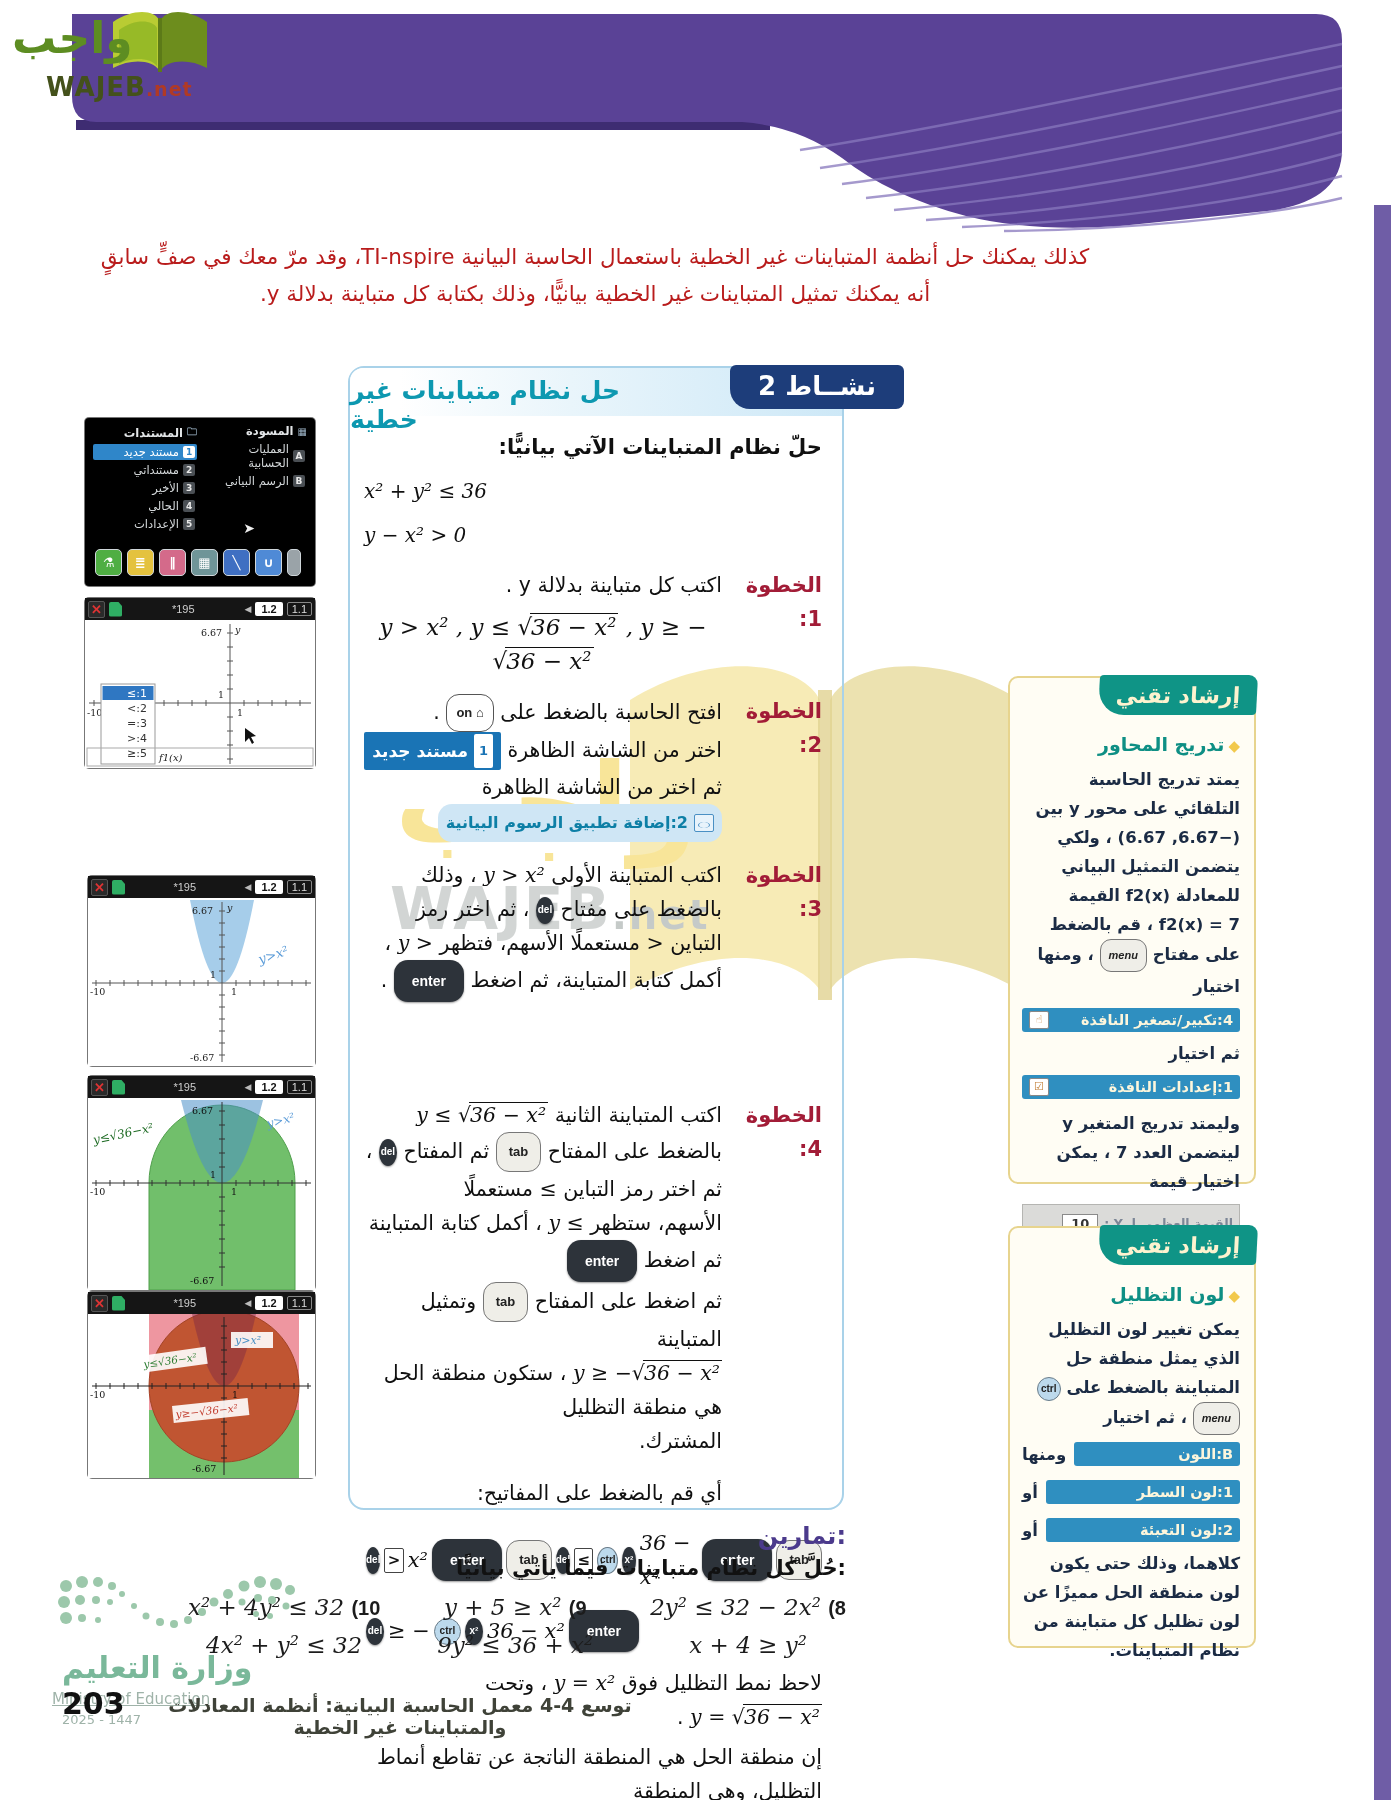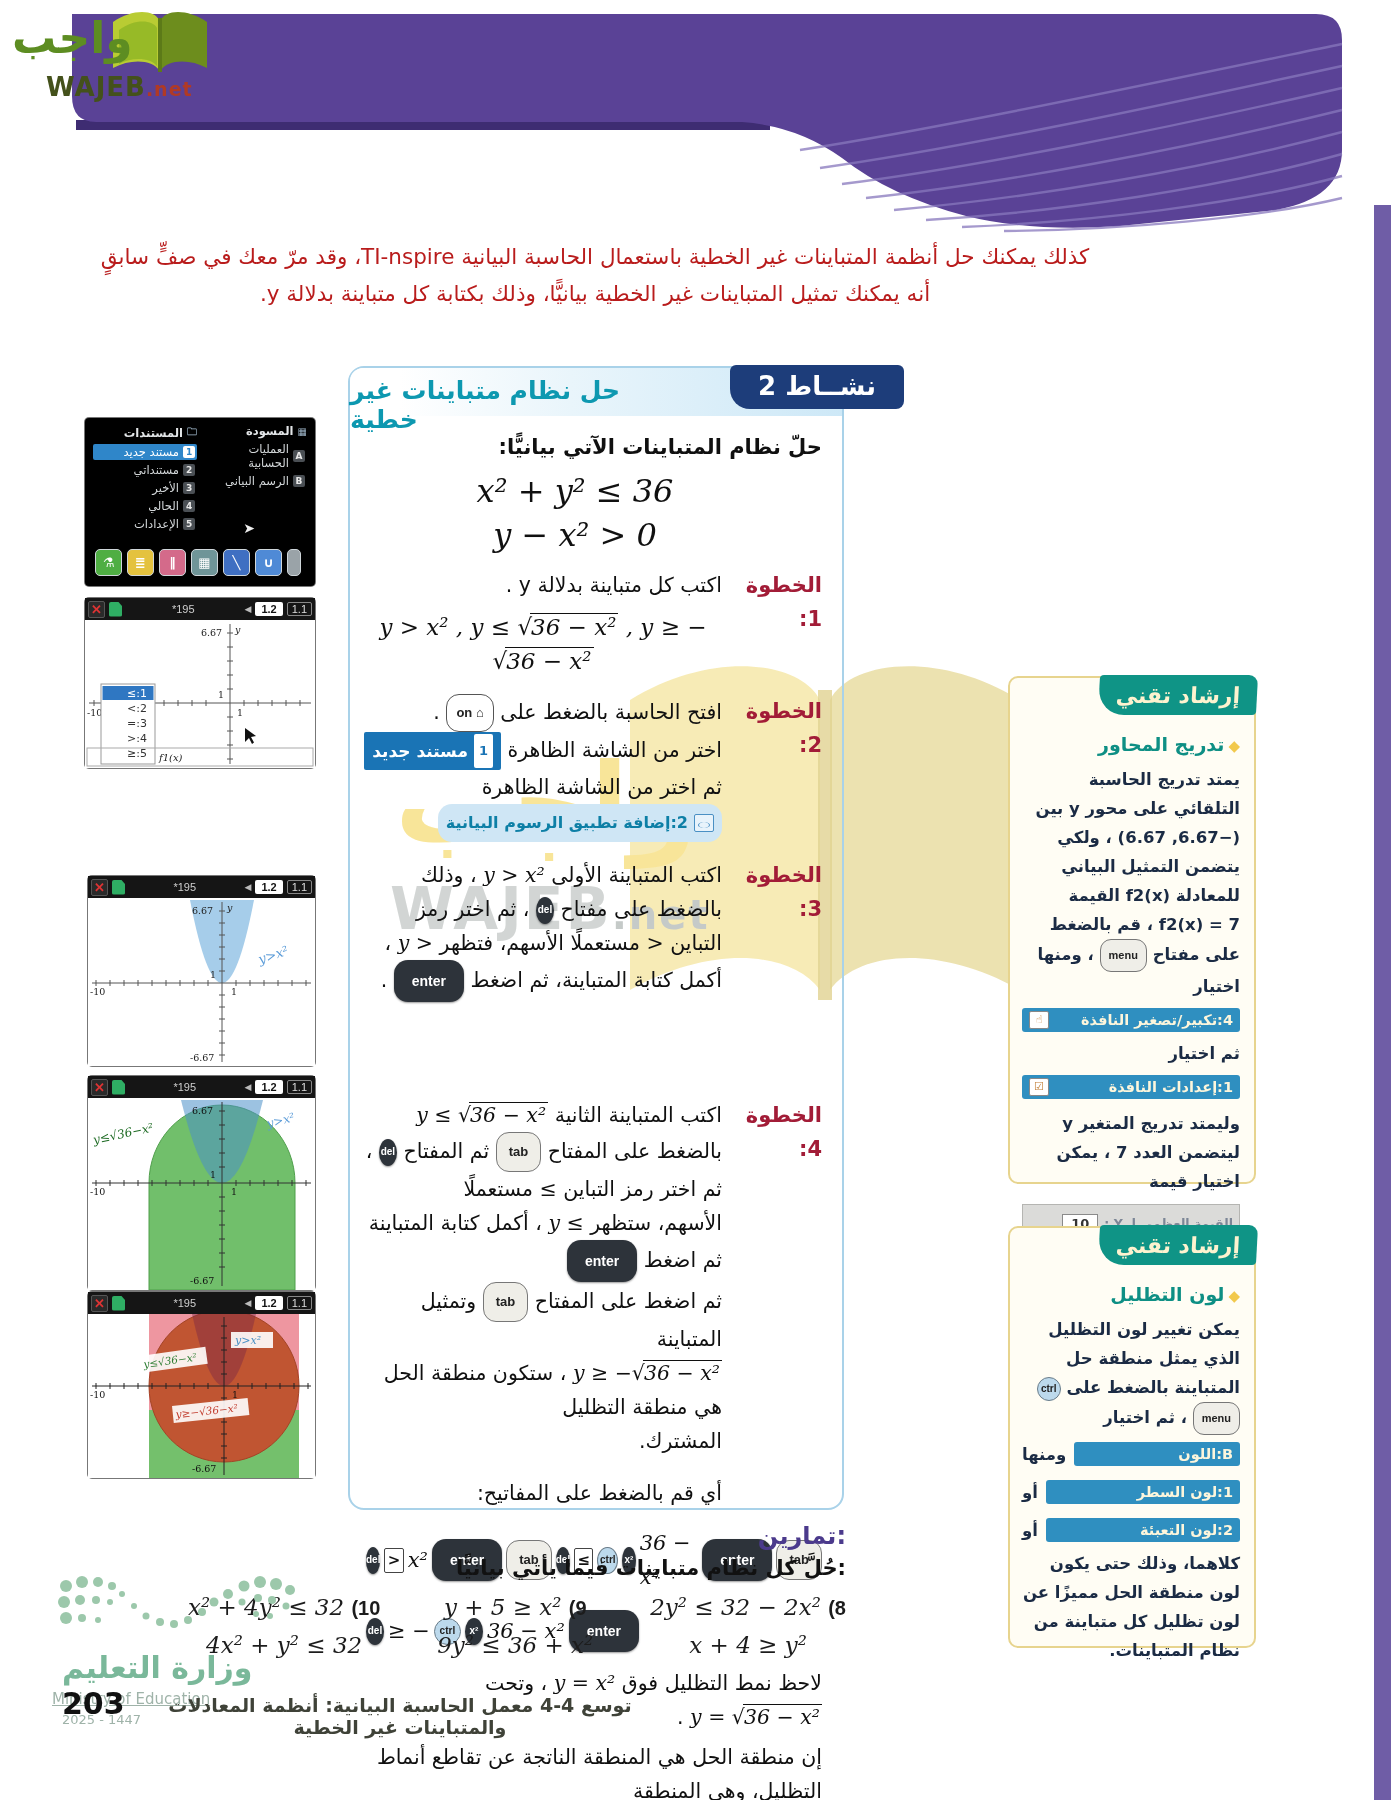--- a/index.html
+++ b/index.html
@@ -32,37 +32,37 @@
   .intro{position:absolute;left:100px;top:238px;width:990px;text-align:center;font-size:21.5px;line-height:37px;color:#b91c1c;z-index:2;}
 
   
   .activity{position:absolute;left:348px;top:366px;width:492px;height:1140px;border:2.5px solid #a9d2e9;border-radius:16px;z-index:2;}
   .act-head{position:relative;height:48px;background:linear-gradient(to left,#cde8f7,#e9f5fb 55%,#ffffff 90%);border-radius:13px 13px 0 0;}
   .act-title{position:absolute;right:150px;top:8px;font-size:25px;font-weight:bold;color:#0d98b0;}
   .act-badge{position:absolute;right:-62px;top:-3px;background:#1d3d7a;color:#fff;font-size:26px;font-weight:bold;
              padding:6px 28px 8px 28px;border-radius:6px 6px 8px 20px;}
   .act-body{padding:10px 20px 0 14px;font-size:20.5px;line-height:34px;color:#101010;}
   .act-prompt{text-align:right;font-weight:bold;font-size:21px;margin-top:4px;}
-  .act-eq{text-align:center;font-size:32px;margin:10px 36px 0 0;}
+  .act-eq{text-align:left;font-size:20px;margin:10px 36px 0 0;}
   .step{display:flex;direction:rtl;margin-top:16px;}
   .step-label{flex:0 0 100px;color:#a21c37;font-weight:bold;font-size:21px;}
   .step-body{flex:1;text-align:right;}
   .f-line{font-size:23px;margin-top:8px;text-align:center;direction:ltr;}
   .press-line{text-align:right;margin-top:18px;}
   .keys-row{direction:ltr;display:flex;align-items:center;gap:4px;margin:16px 0 0 2px;font-size:20px;}
 
   
   .key{display:inline-flex;align-items:center;justify-content:center;box-sizing:border-box;
        font-family:"Liberation Sans",sans-serif;font-style:normal;vertical-align:middle;}
   .k-dark{background:#2d333a;color:#fff;border-radius:14px;padding:4px 18px;font-size:14px;font-weight:bold;box-shadow:0 1px 2px rgba(0,0,0,.4);}
   .k-circle{width:18px;height:27px;border-radius:50%;background:#2d333a;color:#fff;font-size:10px;font-weight:bold;box-shadow:0 1px 2px rgba(0,0,0,.4);}
   .k-ctrl{width:27px;height:27px;border-radius:50%;background:#bcd9ec;color:#222;border:1px solid #6a7c89;font-size:10px;font-weight:bold;}
   .k-tab{background:#efeee8;color:#222;border:1.6px solid #777;border-radius:13px;padding:2px 12px;font-size:13px;font-weight:bold;}
   .k-on{background:#fff;color:#222;border:1.7px solid #555;border-radius:13px;padding:1px 9px;font-size:13px;font-weight:bold;}
-  .k-menu{background:#efeee8;color:#222;border:1.4px solid #777;border-radius:11px;padding:1px 8px;font-size:11px;font-weight:bold;}
+  .k-menu{background:#efeee8;color:#222;border:1.4px solid #777;border-radius:11px;padding:1px 8px;font-size:11px;font-weight:bold;font-style:italic;}
   .k-sym{width:25px;height:25px;background:#fff;border:1.7px solid #444;color:#111;font-size:15px;font-weight:bold;border-radius:2px;font-family:"DejaVu Serif",serif;}
   .kx{font-size:21px;}
 
   
   .bnr1{display:inline-flex;direction:rtl;align-items:center;gap:6px;background:#1a74b5;color:#fff;
         padding:2px 8px;border-radius:2px;font-size:17px;font-weight:bold;vertical-align:middle;}
   .bnr1 .chip{background:#fff;color:#1a74b5;font-size:13px;font-weight:bold;padding:0 5px;border-radius:2px;}
   .bnr2{display:inline-flex;direction:rtl;align-items:center;gap:6px;background:#cfe6f5;color:#0d7fa6;
         padding:2px 8px;border-radius:14px;font-size:16px;font-weight:bold;vertical-align:middle;}
   .bnr2 .icon2{width:18px;height:16px;background:#e8f3fb;border:1.5px solid #4a90c4;display:inline-block;border-radius:2px;position:relative;}

